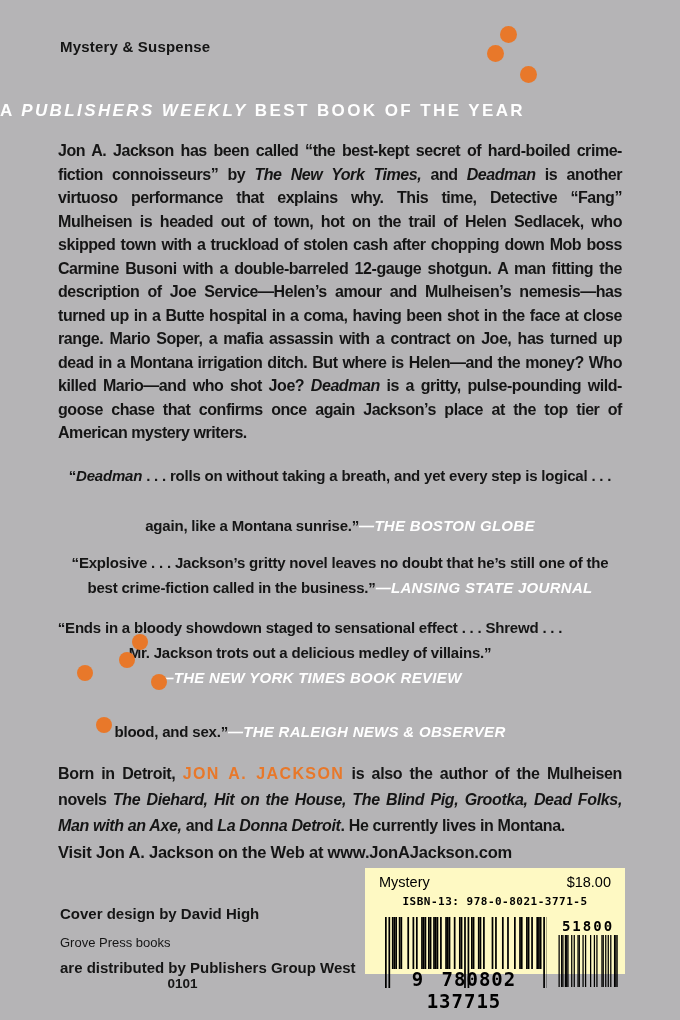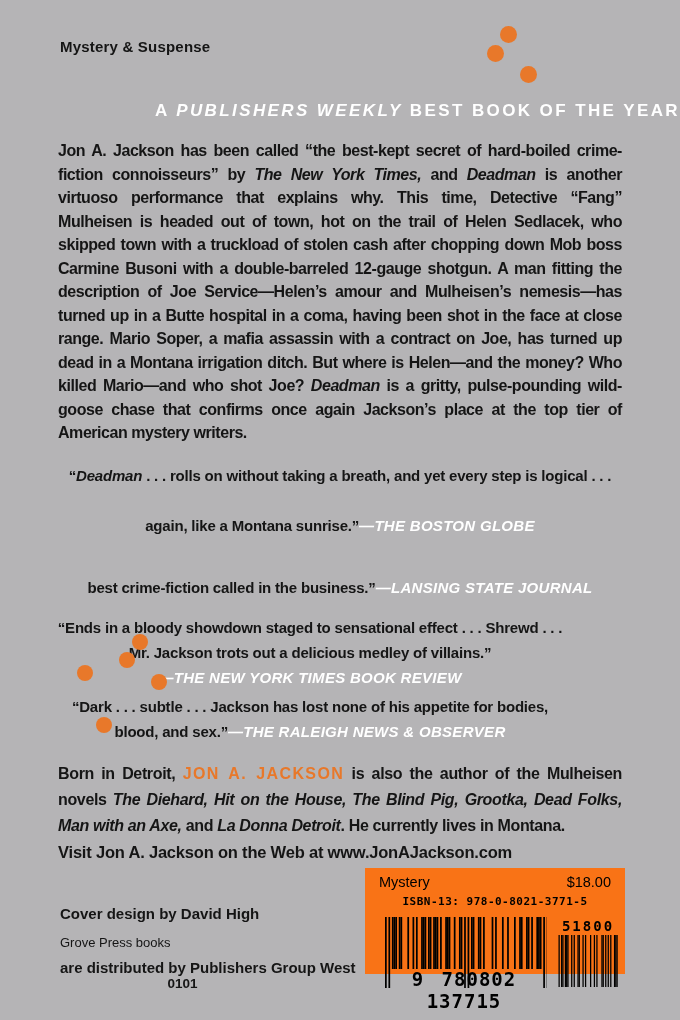--- a/index.html
+++ b/index.html
@@ -4,21 +4,21 @@
 <style>
   html,body{margin:0;padding:0;background:#888;}
   .cover{
     position:relative;width:680px;height:1020px;overflow:hidden;
     background:#b5b4b6;color:#151515;
     font-family:"Liberation Sans",sans-serif;
   }
   .dot{position:absolute;border-radius:50%;background:#e8782a;}
   .category{position:absolute;left:60px;top:38px;font-size:15px;font-weight:bold;letter-spacing:0.2px;}
   .headline{
-    position:absolute;left:0;top:101px;width:100%;text-align:right;
+    position:absolute;left:0;top:101px;width:100%;text-align:left;
     color:#ffffff;font-weight:bold;font-size:17px;letter-spacing:2.4px;
   }
   .synopsis{
     position:absolute;left:58px;top:139px;width:564px;
     font-size:16px;font-weight:bold;line-height:23.5px;
     text-align:justify;letter-spacing:-0.45px;
   }
   .quote{
     position:absolute;left:30px;width:620px;text-align:center;
     font-size:15px;font-weight:bold;line-height:25px;letter-spacing:-0.2px;
@@ -29,21 +29,21 @@
   .q4{top:694px;left:10px;width:600px;}
   .seg-i{font-style:italic;}
   .seg-src{color:#ffffff;font-style:italic;letter-spacing:0.3px;}
   .seg-name{color:#e8782a;letter-spacing:1.4px;}
   .bio{
     position:absolute;left:58px;top:761px;width:564px;
     font-size:16px;font-weight:bold;line-height:26px;
     text-align:justify;letter-spacing:-0.35px;
   }
   .visit{position:absolute;left:58px;top:843px;font-size:16.5px;font-weight:bold;letter-spacing:-0.2px;}
-  .pricebox{position:absolute;left:365px;top:868px;width:260px;height:106px;background:#f97316;color:#000;text-decoration:underline;}
+  .pricebox{position:absolute;left:365px;top:868px;width:260px;height:106px;background:#fef9c3;color:#000;text-decoration:underline;}
   .pb-top{position:absolute;left:0;top:6px;width:100%;box-sizing:border-box;
     padding:0 14px;display:flex;justify-content:space-between;font-size:14.5px;}
   .pb-isbn{position:absolute;left:0;top:27px;width:100%;text-align:center;
     font-family:"DejaVu Sans Mono",monospace;font-weight:bold;font-size:11px;letter-spacing:0.5px;}
   .pb-main{position:absolute;left:16px;top:49px;width:166px;height:74px;}
   .pb-digits{position:absolute;left:-12px;top:51px;width:190px;text-align:center;
     font-family:"DejaVu Sans Mono",monospace;font-weight:bold;font-size:19px;letter-spacing:1px;word-spacing:5px;}
   .pb-supp{position:absolute;left:193px;top:50px;width:60px;text-align:center;}
   .supp-num{font-family:"DejaVu Sans Mono",monospace;font-weight:bold;font-size:14px;letter-spacing:2px;}
   .credit-design{position:absolute;left:60px;top:905px;font-size:15px;font-weight:bold;}
@@ -61,23 +61,23 @@
 
   <div class="dot" style="left:500px;top:26px;width:17px;height:17px;"></div>
   <div class="dot" style="left:487px;top:45px;width:17px;height:17px;"></div>
   <div class="dot" style="left:520px;top:66px;width:17px;height:17px;"></div>
 
   <div class="headline"><span>A </span><span class="seg-i">PUBLISHERS WEEKLY</span><span> BEST BOOK OF THE YEAR</span></div>
 
   <div class="synopsis"><span>Jon A. Jackson has been called “the best-kept secret of hard-boiled crime-fiction connoisseurs” by </span><span class="seg-i">The New York Times,</span><span> and </span><span class="seg-i">Deadman</span><span> is another virtuoso performance that explains why. This time, Detective “Fang” Mulheisen is headed out of town, hot on the trail of Helen Sedlacek, who skipped town with a truckload of stolen cash after chopping down Mob boss Carmine Busoni with a double-barreled 12-gauge shotgun. A man fitting the description of Joe Service—Helen’s amour and Mulheisen’s nemesis—has turned up in a Butte hospital in a coma, having been shot in the face at close range. Mario Soper, a mafia assassin with a contract on Joe, has turned up dead in a Montana irrigation ditch. But where is Helen—and the money? Who killed Mario—and who shot Joe? </span><span class="seg-i">Deadman</span><span> is a gritty, pulse-pounding wild-goose chase that confirms once again Jackson’s place at the top tier of American mystery writers.</span></div>
 
   <div class="quote q1"><span>“</span><span class="seg-i">Deadman</span><span> . . . rolls on without taking a breath, and yet every step is logical . . .</span><br><br><span>again, like a Montana sunrise.”</span><span class="seg-src">—THE BOSTON GLOBE</span></div>
-  <div class="quote q2"><br><span>best crime-fiction called in the business.”</span><span class="seg-src">—LANSING STATE JOURNAL</span></div>
+  <div class="quote q2"><span>“Explosive . . . Jackson’s gritty novel leaves no doubt that he’s still one of the</span><br><span>best crime-fiction called in the business.”</span><span class="seg-src">—LANSING STATE JOURNAL</span></div>
   <div class="quote q3"><span>“Ends in a bloody showdown staged to sensational effect . . . Shrewd . . .</span><br><span>Mr. Jackson trots out a delicious medley of villains.”</span><br><span class="seg-src">—THE NEW YORK TIMES BOOK REVIEW</span></div>
-  <div class="quote q4"><span>“Dark . . . subtle . . . Jackson has lost none of his appetite for bodies,</span><br><span>blood, and sex.”</span><span class="seg-src">—THE RALEIGH NEWS &amp; OBSERVER</span></div>
+  <div class="quote q4"><br><span>blood, and sex.”</span><span class="seg-src">—THE RALEIGH NEWS &amp; OBSERVER</span></div>
 
   <div class="dot" style="left:132px;top:634px;width:16px;height:16px;"></div>
   <div class="dot" style="left:119px;top:652px;width:16px;height:16px;"></div>
   <div class="dot" style="left:77px;top:665px;width:16px;height:16px;"></div>
   <div class="dot" style="left:151px;top:674px;width:16px;height:16px;"></div>
   <div class="dot" style="left:96px;top:717px;width:16px;height:16px;"></div>
 
   <div class="bio"><span>Born in Detroit, </span><span class="seg-name">JON A. JACKSON</span><span> is also the author of the Mulheisen novels </span><span class="seg-i">The Diehard, Hit on the House, The Blind Pig, Grootka, Dead Folks, Man with an Axe,</span><span> and </span><span class="seg-i">La Donna Detroit</span><span>. He currently lives in Montana.</span></div>
 
   <div class="visit">Visit Jon A. Jackson on the Web at www.JonAJackson.com</div>

